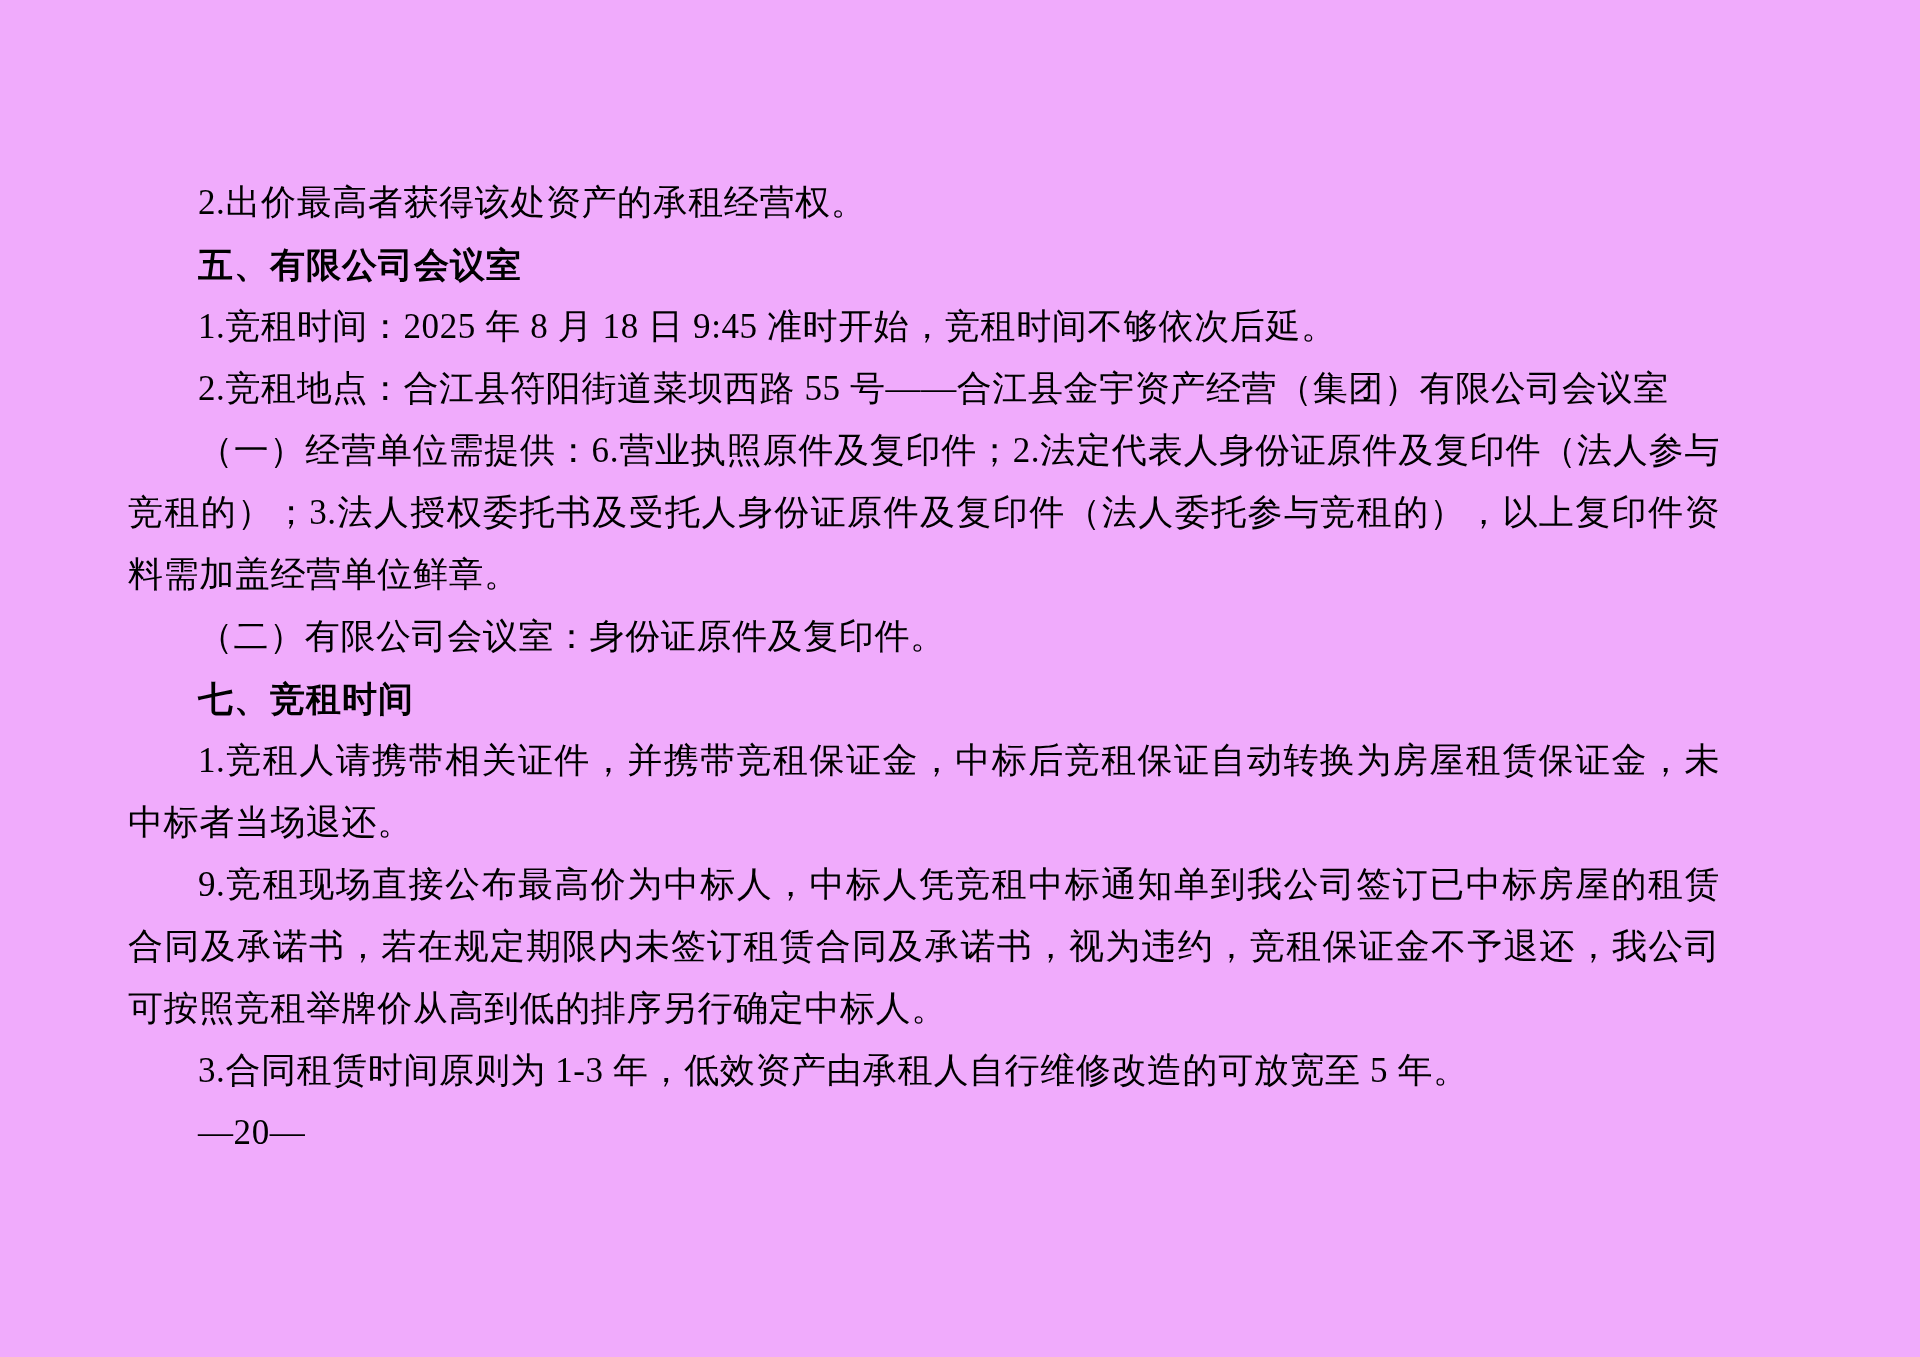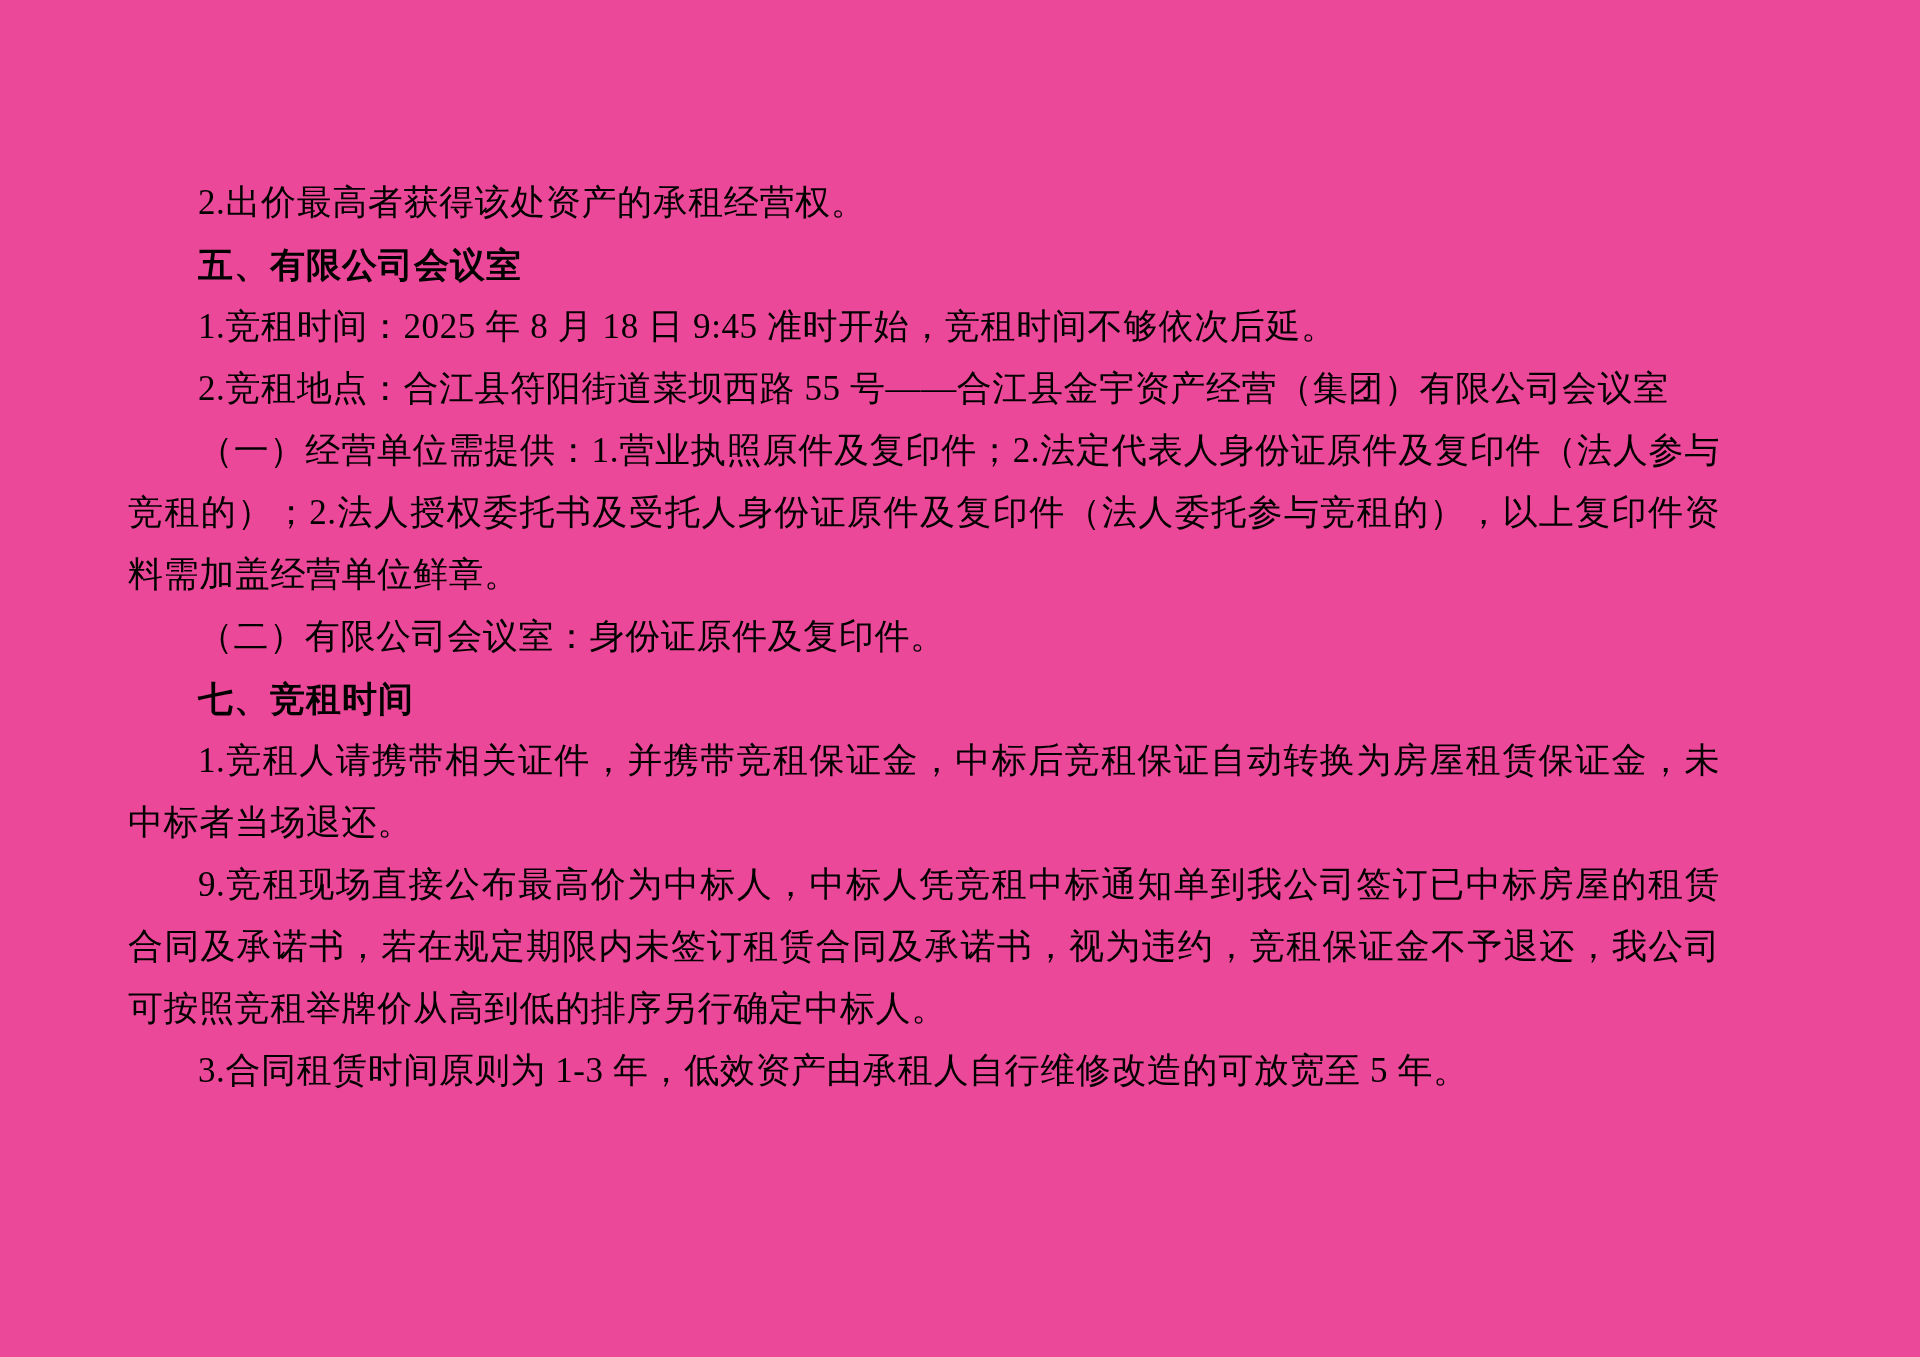--- a/index.html
+++ b/index.html
@@ -14,21 +14,21 @@
     overflow: hidden;
     font-family: "Liberation Serif", "DejaVu Serif", serif;
     color: #000000;
   }
   .doc-page {
     position: absolute;
     top: 0; left: 0;
     width: 1920px;
     height: 1357px;
     box-sizing: border-box;
-    background: #ec4899;
+    background: #f0abfc;
     padding: 172px 200px 0 128px;
   }
   .doc-page p {
     margin: 0;
     font-size: 35px;
     line-height: 62px;
     text-align: justify;
     text-align-last: left;
     text-indent: 70px;
     letter-spacing: 0.6px;
@@ -58,26 +58,27 @@
 
   <p>2.出价最高者获得该处资产的承租经营权。</p>
 
   <p class="heading">五、有限公司会议室</p>
 
   <p>1.竞租时间：2025 年 8 月 18 日 9:45 准时开始，竞租时间不够依次后延。</p>
 
   <p>2.竞租地点：合江县符阳街道菜坝西路 55 号——合江县金宇资产经营（集团）有限公司会议室</p>
 
 
-  <p>（一）经营单位需提供：1.营业执照原件及复印件；2.法定代表人身份证原件及复印件（法人参与竞租的）；2.法人授权委托书及受托人身份证原件及复印件（法人委托参与竞租的），以上复印件资料需加盖经营单位鲜章。</p>
+  <p>（一）经营单位需提供：6.营业执照原件及复印件；2.法定代表人身份证原件及复印件（法人参与竞租的）；3.法人授权委托书及受托人身份证原件及复印件（法人委托参与竞租的），以上复印件资料需加盖经营单位鲜章。</p>
 
   <p>（二）有限公司会议室：身份证原件及复印件。</p>
 
   <p class="heading">七、竞租时间</p>
 
   <p>1.竞租人请携带相关证件，并携带竞租保证金，中标后竞租保证自动转换为房屋租赁保证金，未中标者当场退还。</p>
 
   <p>9.竞租现场直接公布最高价为中标人，中标人凭竞租中标通知单到我公司签订已中标房屋的租赁合同及承诺书，若在规定期限内未签订租赁合同及承诺书，视为违约，竞租保证金不予退还，我公司可按照竞租举牌价从高到低的排序另行确定中标人。</p>
 
   <p>3.合同租赁时间原则为 1-3 年，低效资产由承租人自行维修改造的可放宽至 5 年。</p>
 
+  <p class="page-number">—20—</p>
 
 </div>
 
 </body></html>

